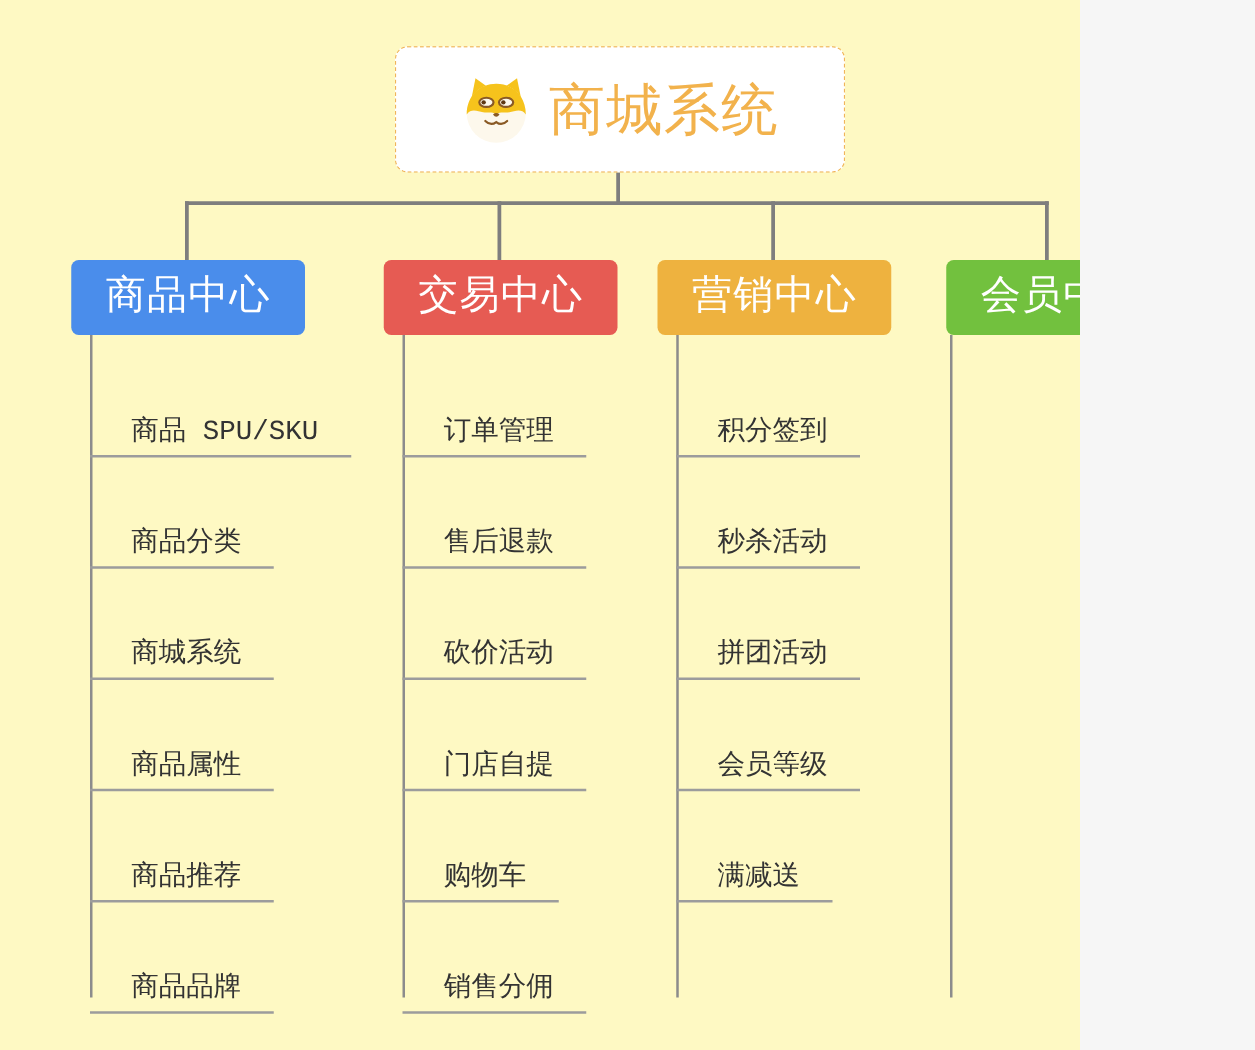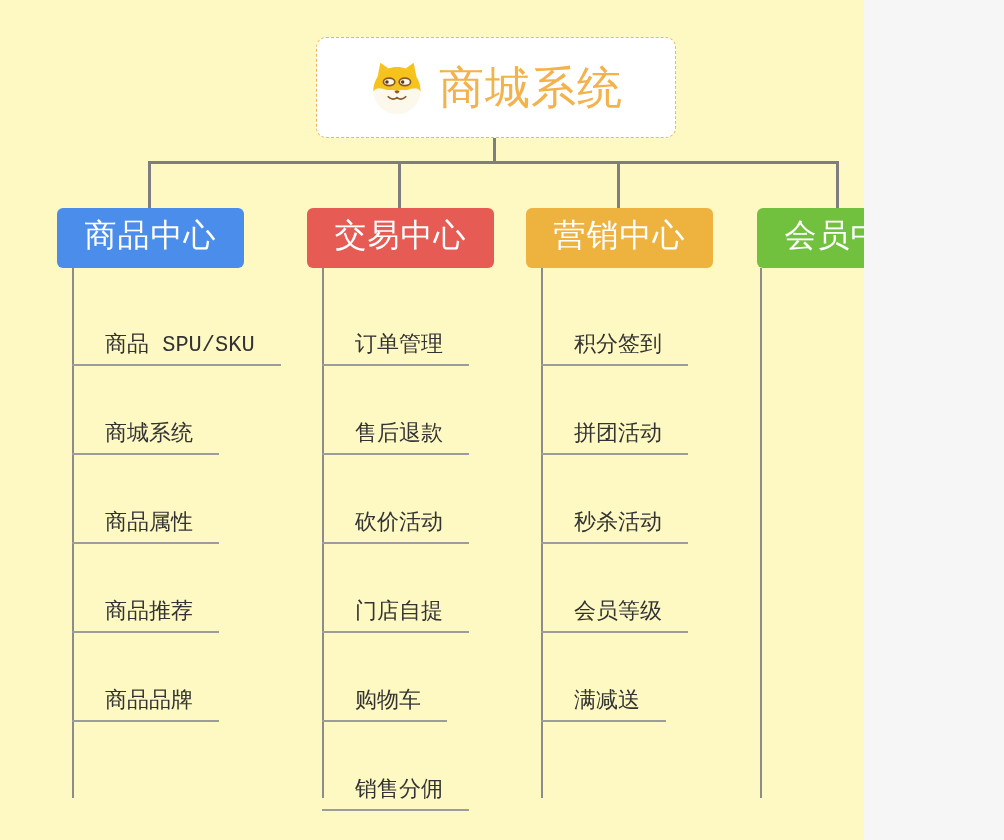--- a/index.html
+++ b/index.html
@@ -121,20 +121,23 @@
     <span class="root-title">商城系统</span>
   </div>
 
   <div class="branch-box" style="--bx: 57px; background: rgb(74, 141, 235);">商品中心</div>
   <div class="branch-vline" style="--lx:72px"></div>
   <ul class="children" style="--lx:72px">
     <li>
         <span class="leaf">商品 SPU/SKU</span>
       </li>
     <li>
+        <span class="leaf">商品分类</span>
+      </li>
+    <li>
         <span class="leaf">商城系统</span>
       </li>
     <li>
         <span class="leaf">商品属性</span>
       </li>
     <li>
         <span class="leaf">商品推荐</span>
       </li>
     <li>
         <span class="leaf">商品品牌</span>
@@ -164,24 +167,24 @@
       </li>
   </ul>
 
   <div class="branch-box" style="--bx: 526px; background: rgb(238, 178, 63);">营销中心</div>
   <div class="branch-vline" style="--lx:541px"></div>
   <ul class="children" style="--lx:541px">
     <li>
         <span class="leaf">积分签到</span>
       </li>
     <li>
-        <span class="leaf">拼团活动</span>
+        <span class="leaf">秒杀活动</span>
       </li>
     <li>
-        <span class="leaf">秒杀活动</span>
+        <span class="leaf">拼团活动</span>
       </li>
     <li>
         <span class="leaf">会员等级</span>
       </li>
     <li>
         <span class="leaf">满减送</span>
       </li>
   </ul>
 
   <div class="branch-box" style="--bx: 745px; background: rgb(114, 193, 62); margin-left: 12px;">会员中心</div>

